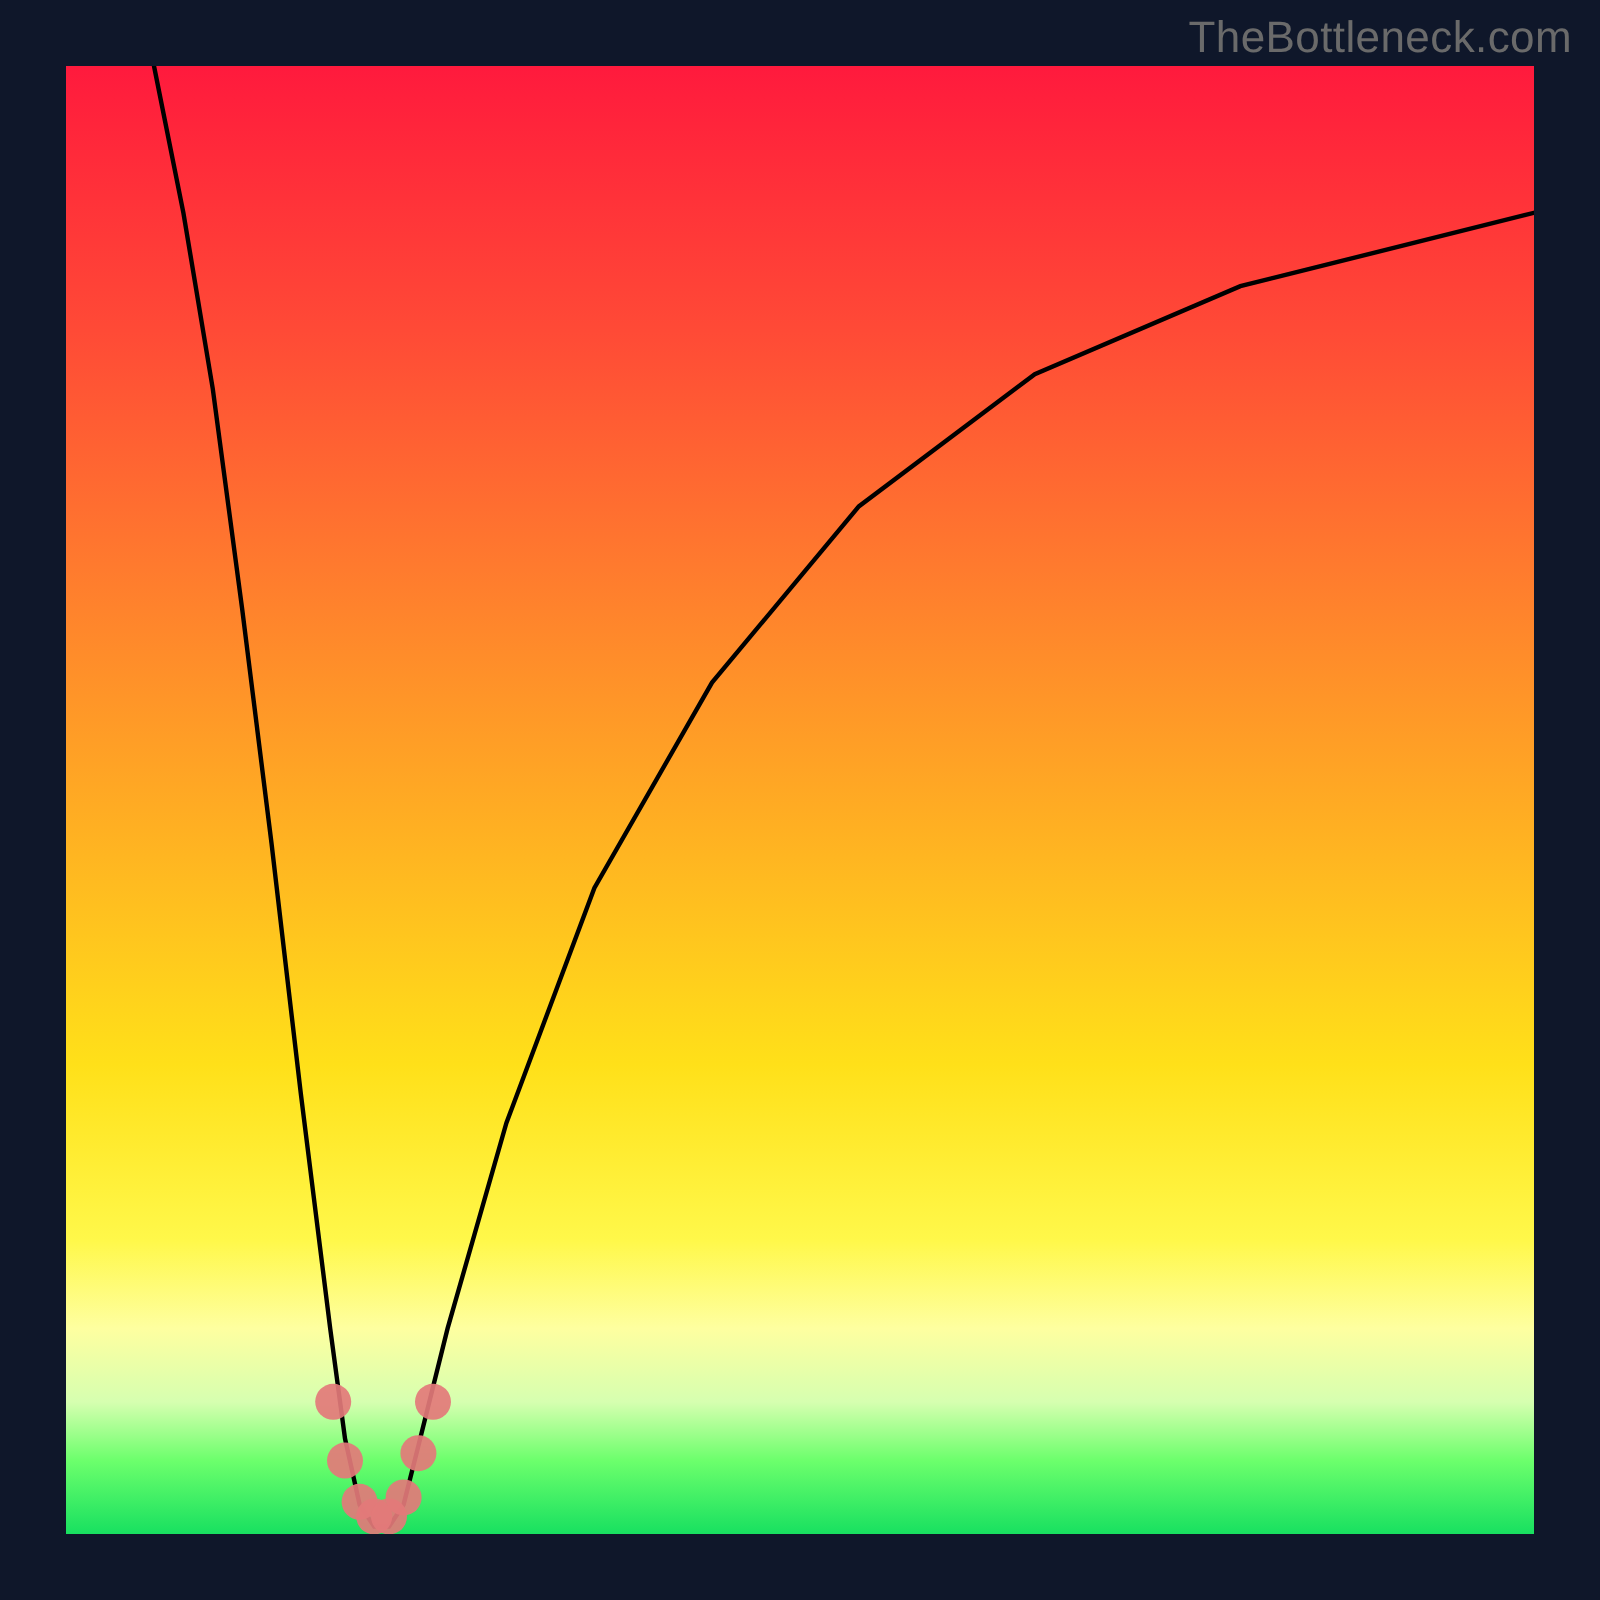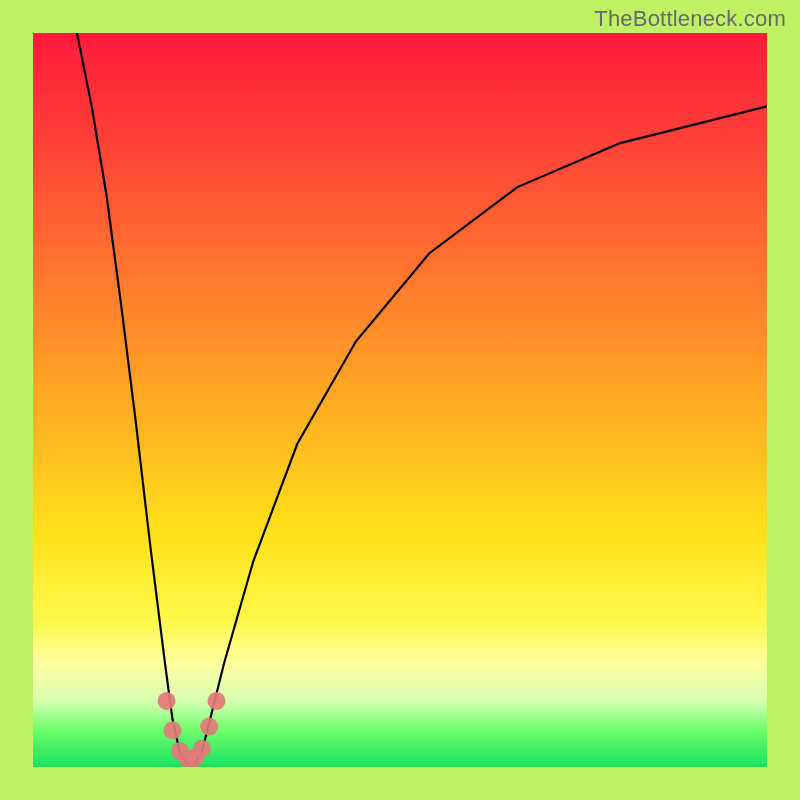--- a/index.html
+++ b/index.html
@@ -10,21 +10,21 @@
     background: #000;
     overflow: hidden;
     font-family: Arial, Helvetica, sans-serif;
   }
   .frame {
     position: absolute;
     left: 0;
     top: 0;
     width: 800px;
     height: 800px;
-    background: #bef264;
+    background: #0f172a;
   }
   .plot {
     position: absolute;
     left: 33px;
     top: 33px;
     width: 734px;
     height: 734px;
     
     background: linear-gradient(to bottom,
       #ff1a3d 0%,

